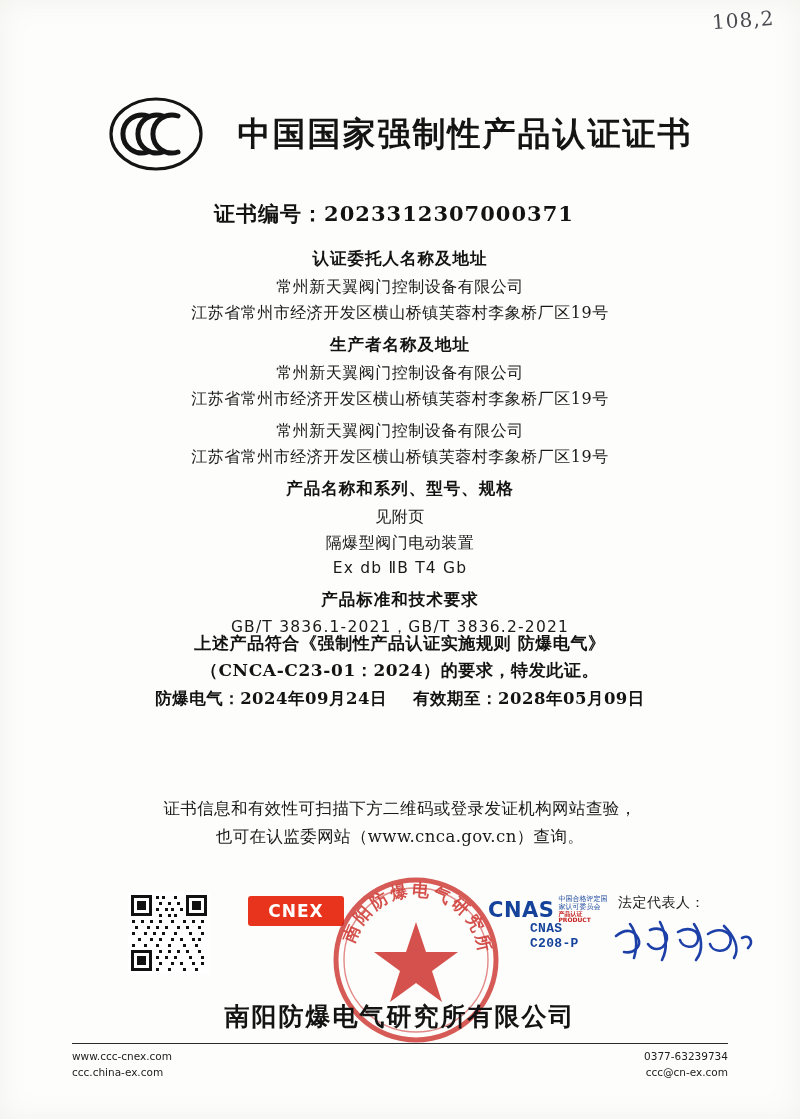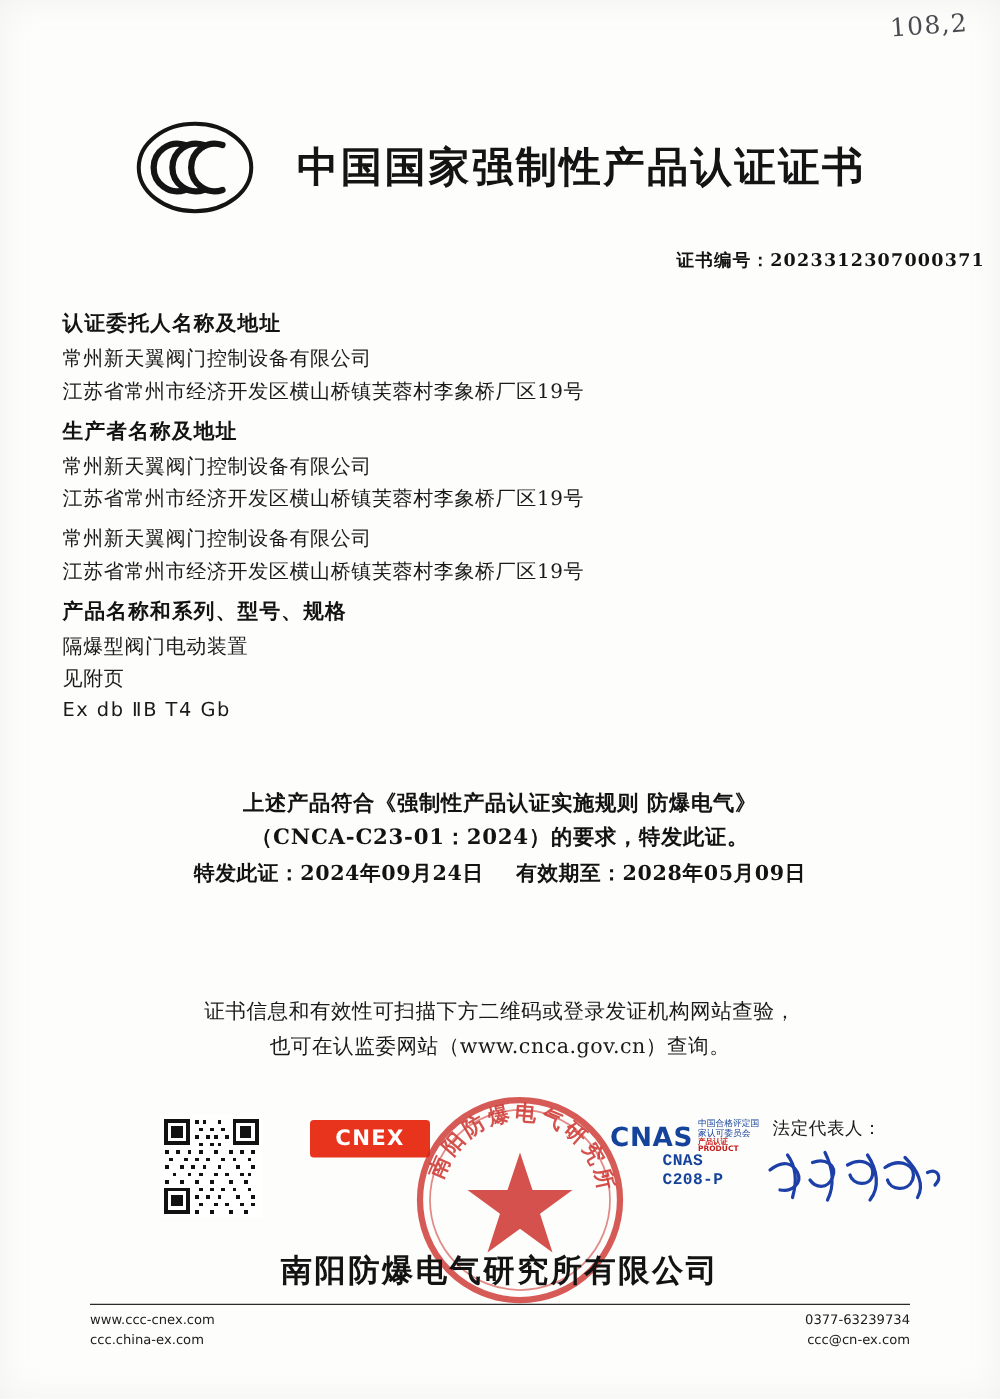--- a/index.html
+++ b/index.html
@@ -71,34 +71,35 @@
     color: #141414;
     white-space: nowrap;
   }
 
   
   .cert-no {
     position: absolute;
     top: 200px;
     left: 0;
     right: 12px;
-    text-align: right;
-    font-family: "DejaVu Serif", serif;
-    font-size: 14px;
+    text-align: center;
+    font-family: "DejaVu Serif", serif;
+    font-size: 21px;
     font-weight: 700;
     letter-spacing: 1px;
     color: #131313;
   }
 
   
   .body-block {
     position: absolute;
     top: 248px;
     left: 50px;
     right: 50px;
+    text-align: center;
   }
   .field-label {
     font-family: "DejaVu Serif", serif;
     font-size: 16.5px;
     font-weight: 700;
     color: #131313;
     letter-spacing: 1px;
     margin: 0 0 5px 0;
     line-height: 1.35;
   }
@@ -366,33 +367,37 @@
       <div class="field-value">江苏省常州市经济开发区横山桥镇芙蓉村李象桥厂区19号</div>
     </div>
 
     <div class="field-group">
       <div class="field-value">常州新天翼阀门控制设备有限公司</div>
       <div class="field-value">江苏省常州市经济开发区横山桥镇芙蓉村李象桥厂区19号</div>
     </div>
 
     <div class="field-group">
       <div class="field-label">产品名称和系列、型号、规格</div>
+      <div class="field-value">见附页</div>
       <div class="field-value">隔爆型阀门电动装置</div>
-      <div class="field-value">见附页</div>
       <div class="field-value value-latin">Ex db ⅡB T4 Gb</div>
     </div>
 
+    <div class="field-group">
+      <div class="field-label">产品标准和技术要求</div>
+      <div class="field-value value-latin">GB/T 3836.1-2021，GB/T 3836.2-2021</div>
+    </div>
 
   </div>
 
   <div class="statement">
     <div class="statement-line">上述产品符合《强制性产品认证实施规则 防爆电气》</div>
     <div class="statement-line">（CNCA-C23-01：2024）的要求，特发此证。</div>
     <div class="dates-line">
-      <span>特发此证：</span><span>2024年09月24日</span><span class="gap"></span><span>有效期至：</span><span>2028年05月09日</span>
+      <span>防爆电气：</span><span>2024年09月24日</span><span class="gap"></span><span>有效期至：</span><span>2028年05月09日</span>
     </div>
   </div>
 
   <div class="notice">
     <div class="notice-line">证书信息和有效性可扫描下方二维码或登录发证机构网站查验，</div>
     <div class="notice-line">也可在认监委网站（www.cnca.gov.cn）查询。</div>
   </div>
 
   <div class="logos-row">
 

